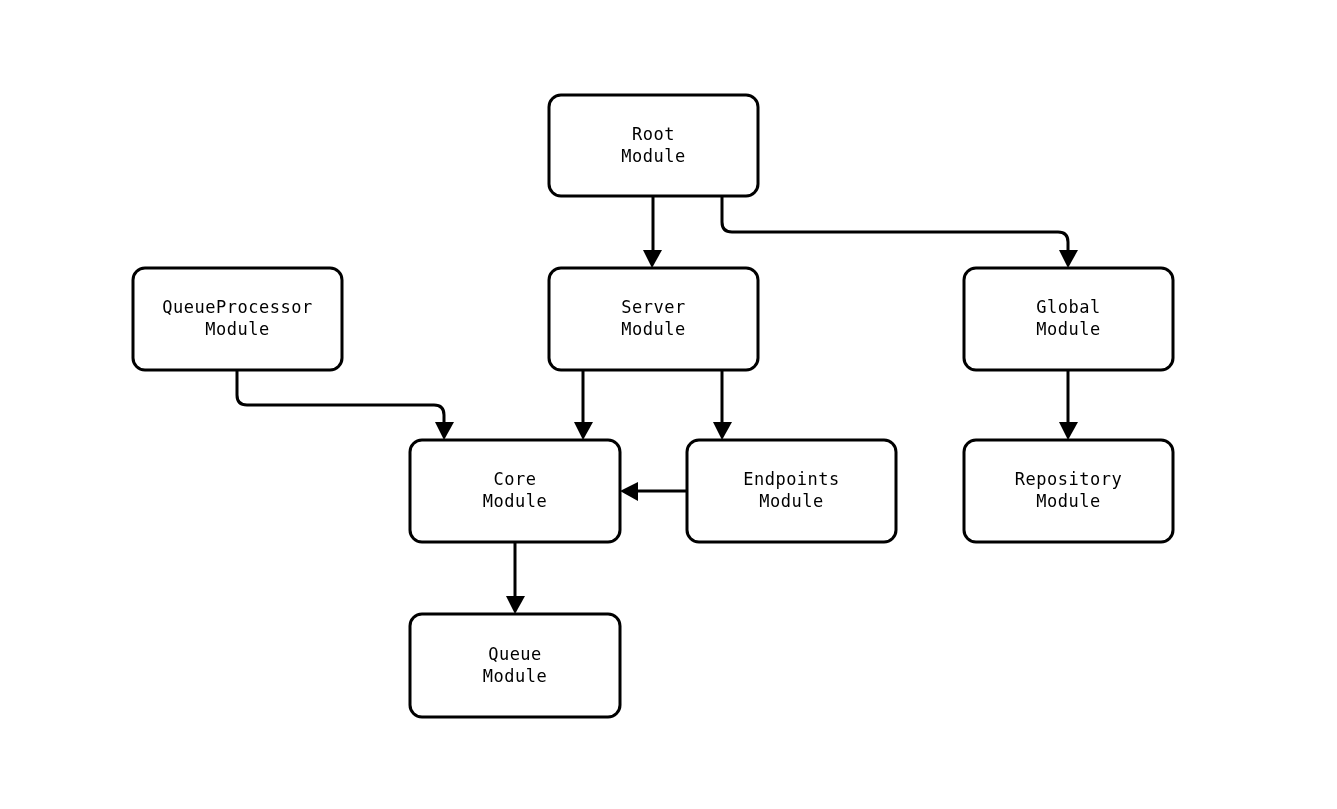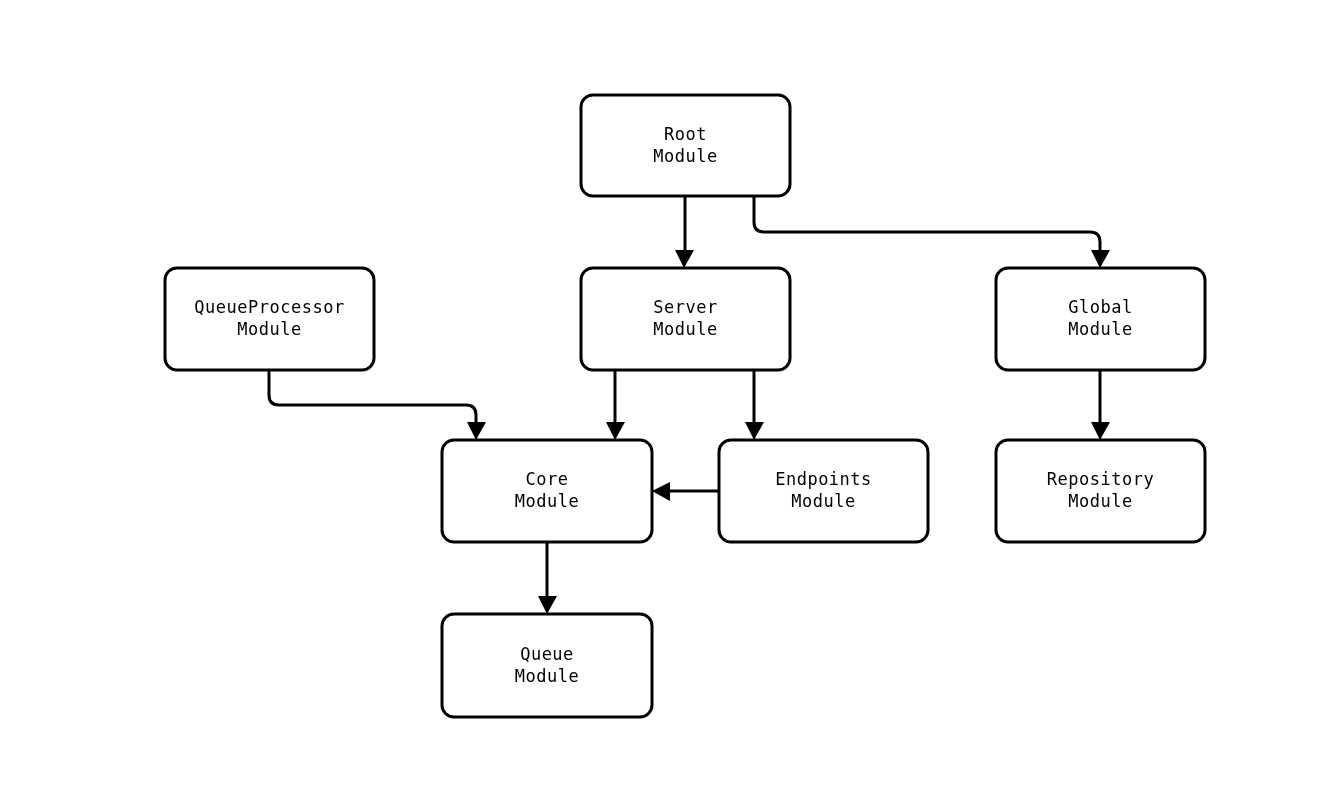--- a/index.html
+++ b/index.html
@@ -11,21 +11,20 @@
     width: 1337px;
     height: 809px;
     overflow: hidden;
     font-family: "DejaVu Sans Mono", monospace;
   }
   #diagram-root {
     position: relative;
     width: 1060px;
     height: 809px;
     background: #ffffff;
-    padding-left: 32px;
   }
   svg#module-graph {
     display: block;
     width: 1337px;
     height: 809px;
   }
   .node-box {
     fill: #ffffff;
     stroke: #000000;
     stroke-width: 3;

